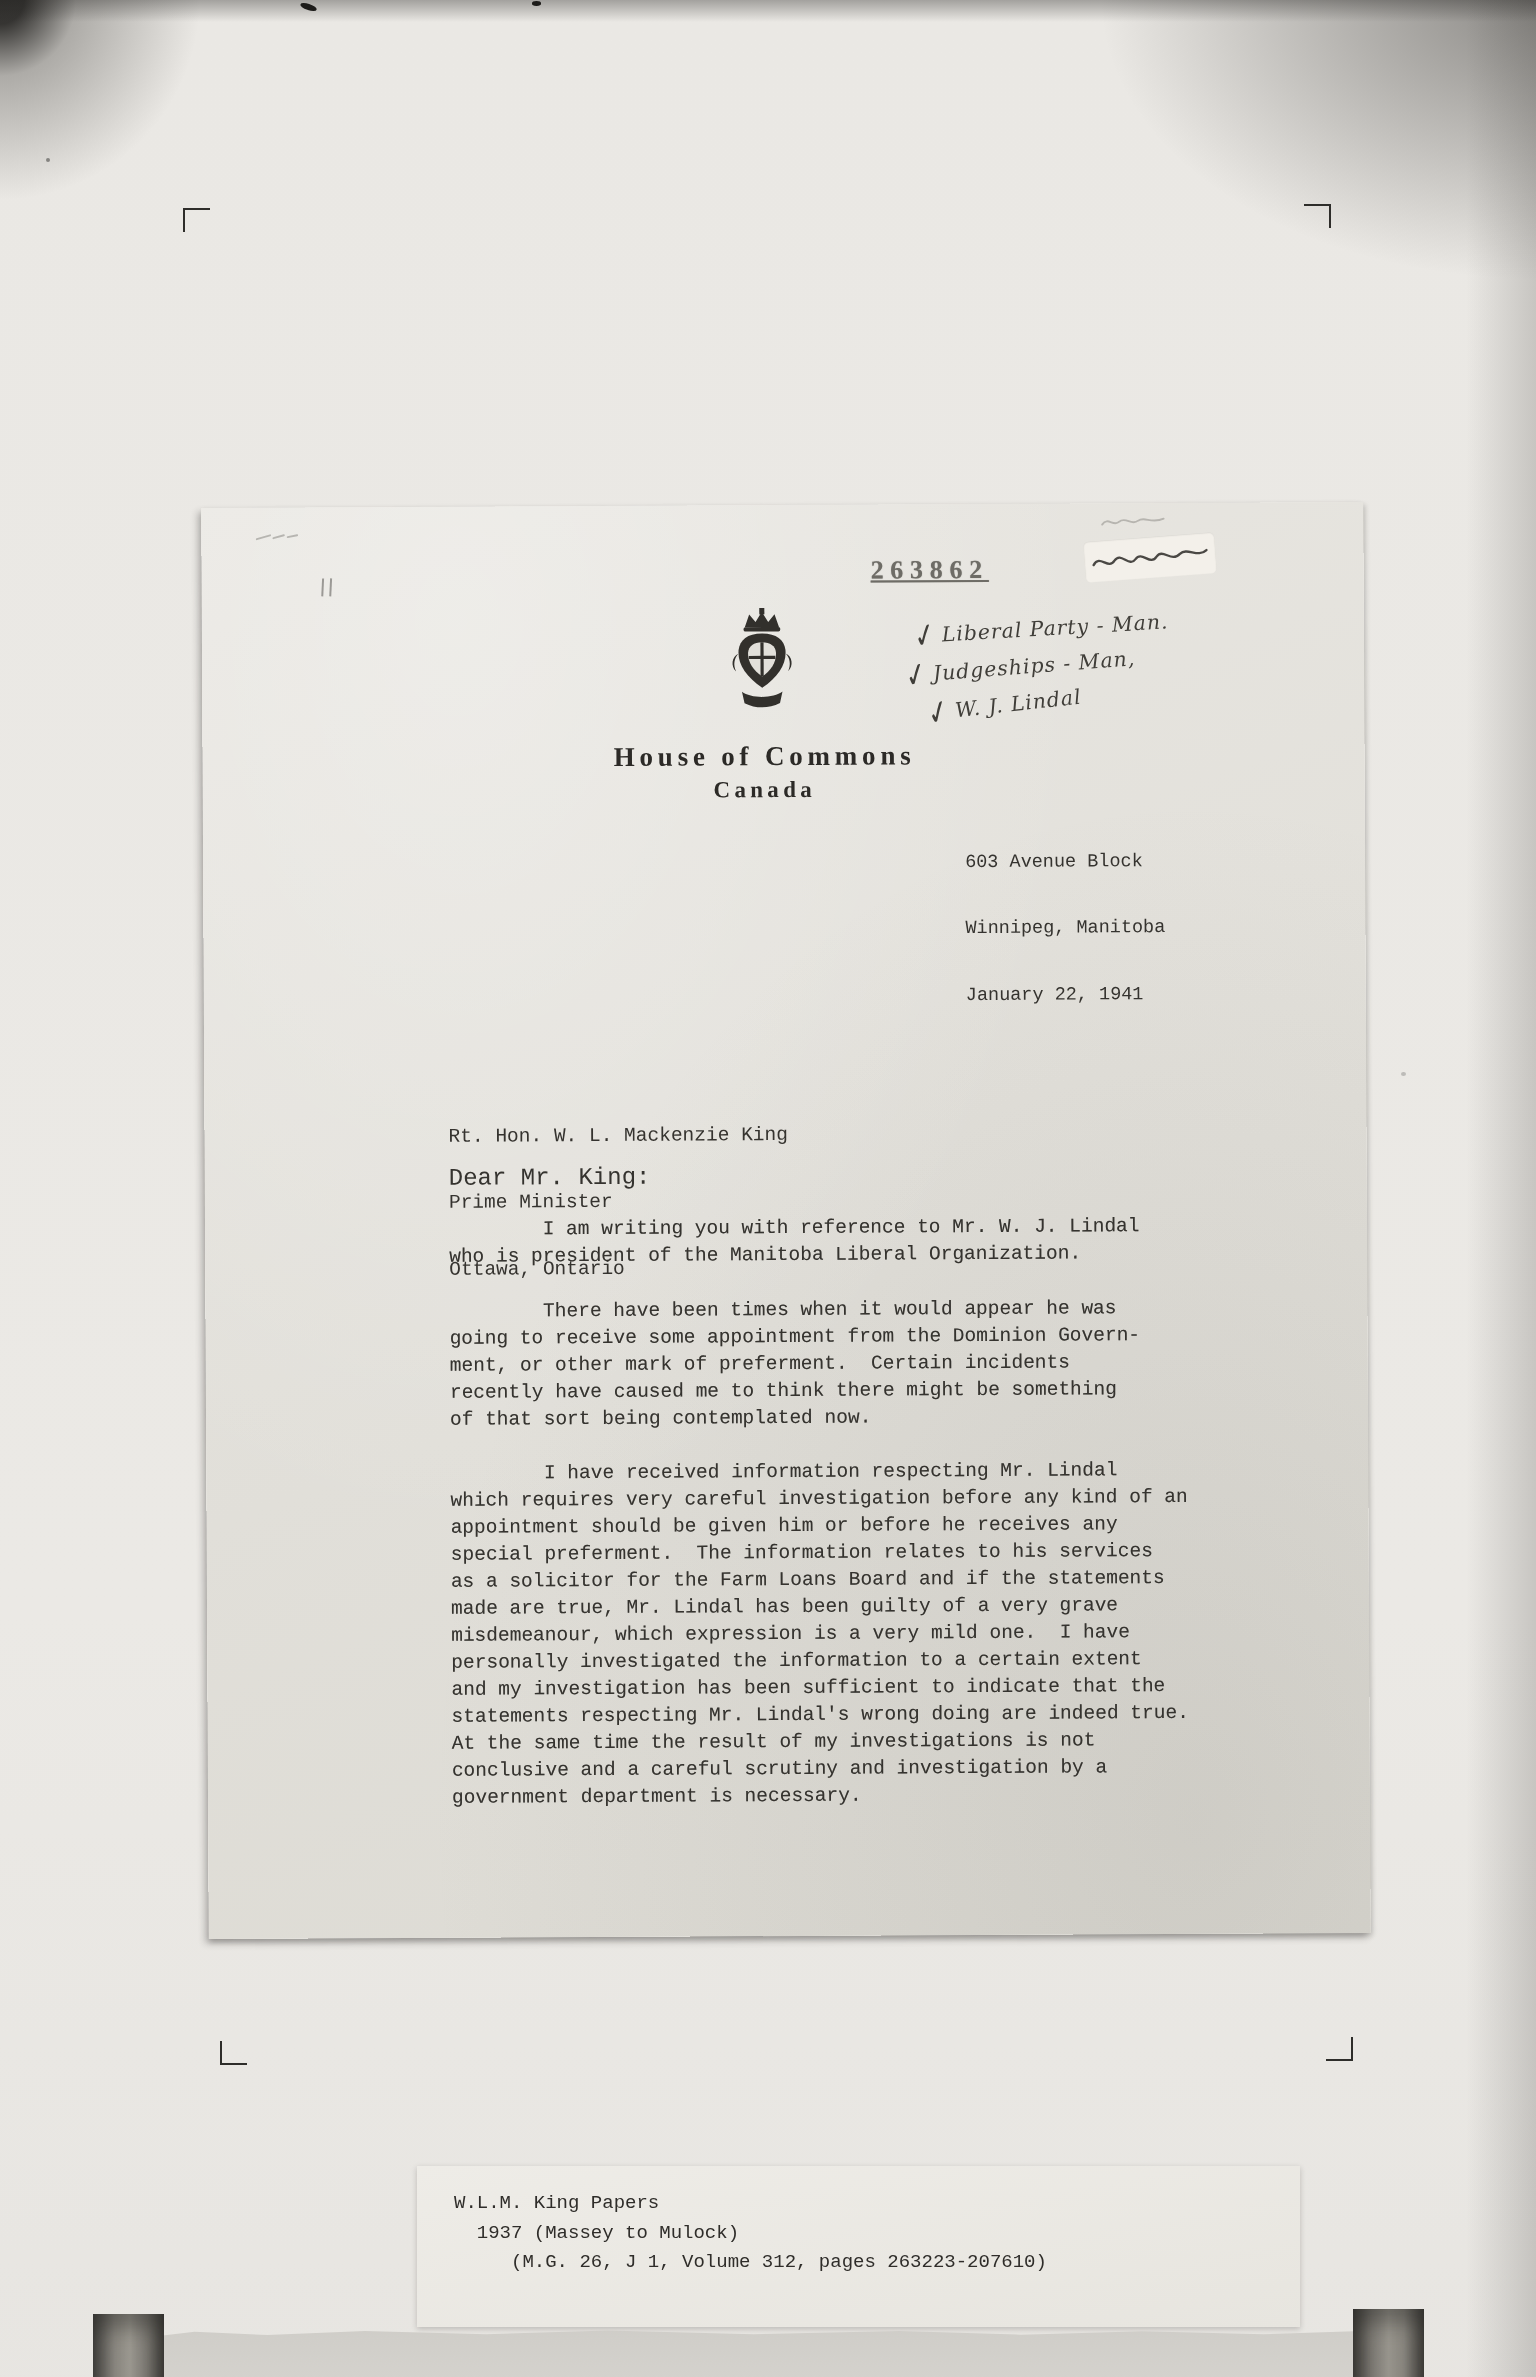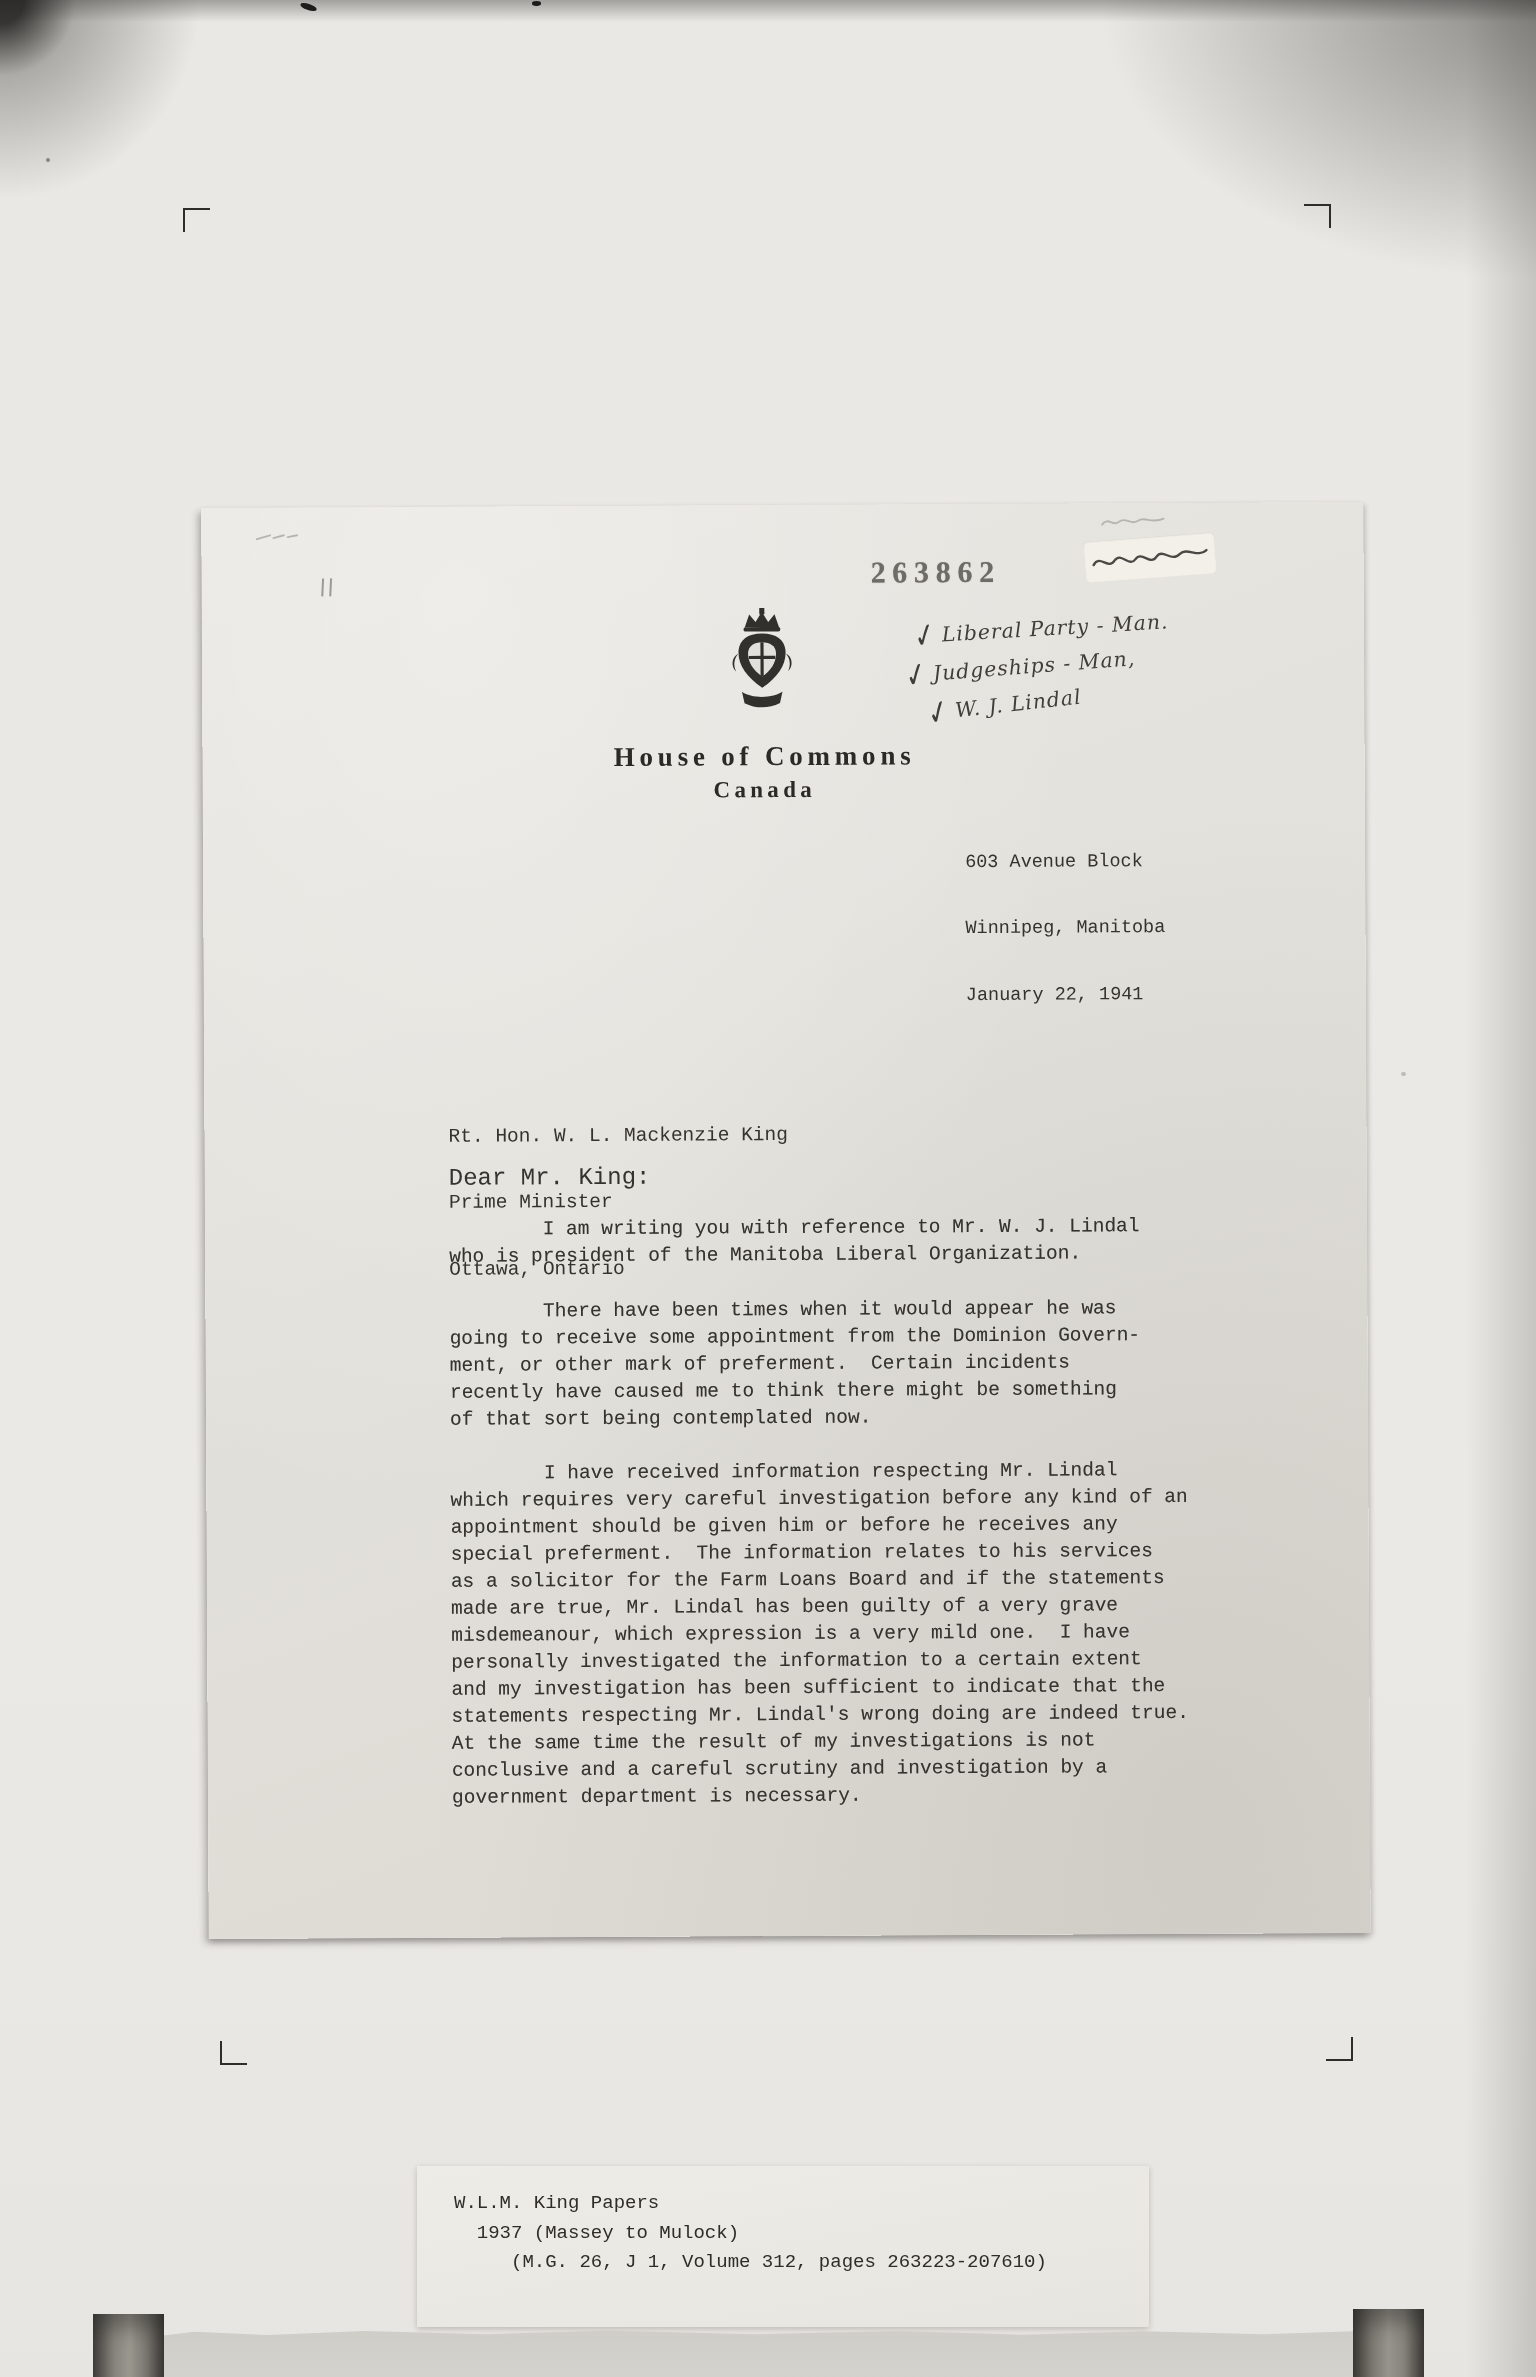--- a/index.html
+++ b/index.html
@@ -39,22 +39,23 @@
       linear-gradient(160deg,#e9e7e2,#e1dfd9 55%,#dcdad3);
     box-shadow:-3.3px 4.3px 7.6px rgba(40,38,35,.30), 1.9px 2.9px 4.8px rgba(40,38,35,.18);
     color:#35332f;
   }
   .pencil-marks{position:absolute;left:53px;top:21px;opacity:.35;}
   .tick-marks{position:absolute;left:120px;top:71px;width:19px;height:19px;opacity:.5;}
   .tick-marks span{display:inline-block;width:1.9px;height:18px;background:#4c4a46;margin-right:5.7px;transform:rotate(3deg);}
   .stamp{
     position:absolute;left:669px;top:51px;
     font-family:"Liberation Serif","DejaVu Serif",serif;font-weight:600;
-    font-size:30px;letter-spacing:6.7px;color:#6e6c66;
+    font-size:26px;letter-spacing:6.7px;color:#6e6c66;
     text-shadow:0 0 1px rgba(110,108,102,.6);
+    text-decoration:underline;
   }
   .smudge{
     position:absolute;left:883px;top:34px;width:131px;height:41px;
     background:#f3f0ea;border-radius:4.8px;transform:rotate(-4deg);
     box-shadow:0 0.5px 1.4px rgba(0,0,0,.12) inset;
   }
   .smudge svg{position:absolute;left:2.9px;top:4.8px;}
   .faint-scrawl{position:absolute;left:897px;top:6.7px;opacity:.30;}
   .crest{position:absolute;left:522px;top:99px;width:76px;height:113px;}
   .org-line{
@@ -70,21 +71,21 @@
   .hand-0{left:714px;top:113px;transform:rotate(-3deg);}
   .hand-1{left:705px;top:151px;transform:rotate(-4deg);}
   .hand-2{left:727px;top:189px;transform:rotate(-6deg);}
   .check{display:inline-block;transform:rotate(-8deg) scale(1.25,1.7);margin-right:7.6px;font-style:normal;}
   .recipient{position:absolute;left:244px;top:574px;font-size:19.5px;line-height:22.3px;white-space:pre;}
   .salutation{position:absolute;left:244px;top:658px;font-size:24px;}
   .body-text{position:absolute;left:244px;top:710px;width:780px;font-size:19.5px;line-height:27px;}
   .para{white-space:pre-wrap;margin:0 0 27.6px 0;text-shadow:0 0 0.5px rgba(53,51,47,.35);}
   
   .card{
-    position:absolute;left:417px;top:2166px;width:732px;height:161px;z-index:5;
+    position:absolute;left:417px;top:2166px;width:883px;height:161px;z-index:5;
     background:linear-gradient(170deg,#eeece7,#e7e5df);
     box-shadow:0 2.4px 5.7px rgba(30,29,27,.22);
     color:#2f2d2a;font-size:19px;line-height:29.5px;
     padding:23px 0 0 37px;box-sizing:border-box;
   }
   .card-line{white-space:pre;}
   
   .label-paper{
     position:absolute;left:146px;top:2328px;width:1215px;height:358px;z-index:6;
     background:linear-gradient(180deg,#cfcdc8,#d9d7d2 28%,#d3d1cc 80%,#bab8b3);

